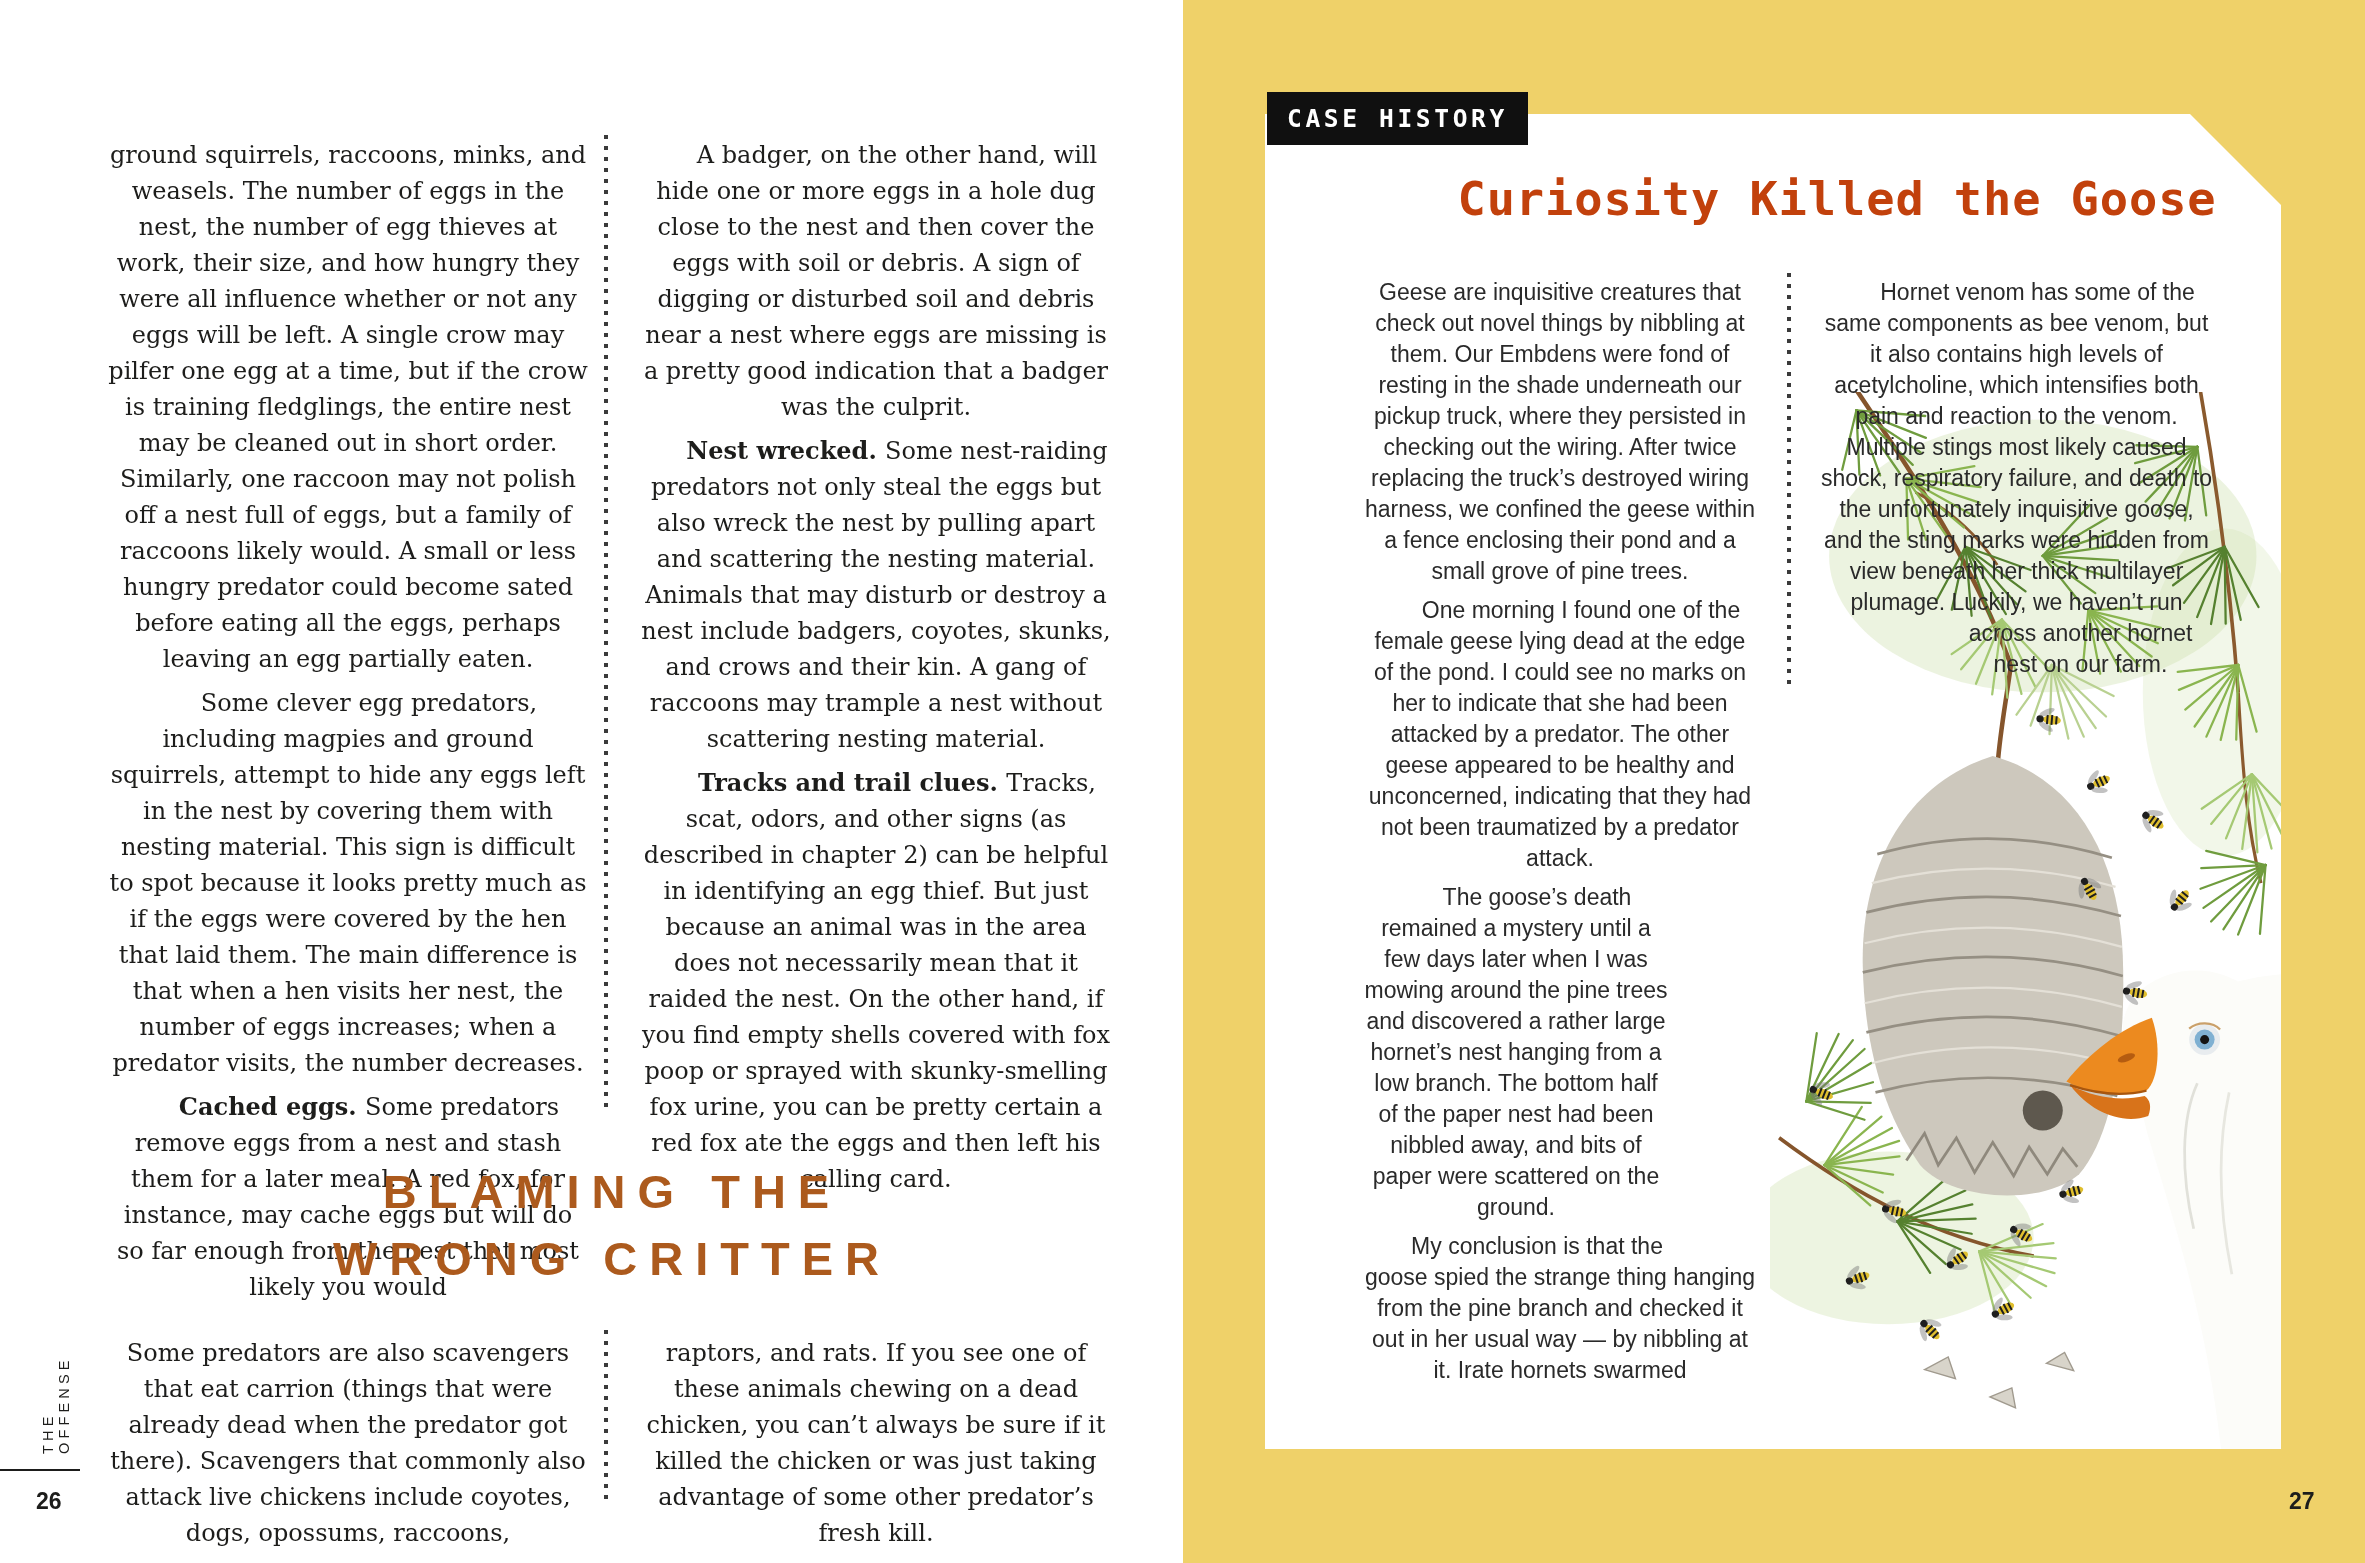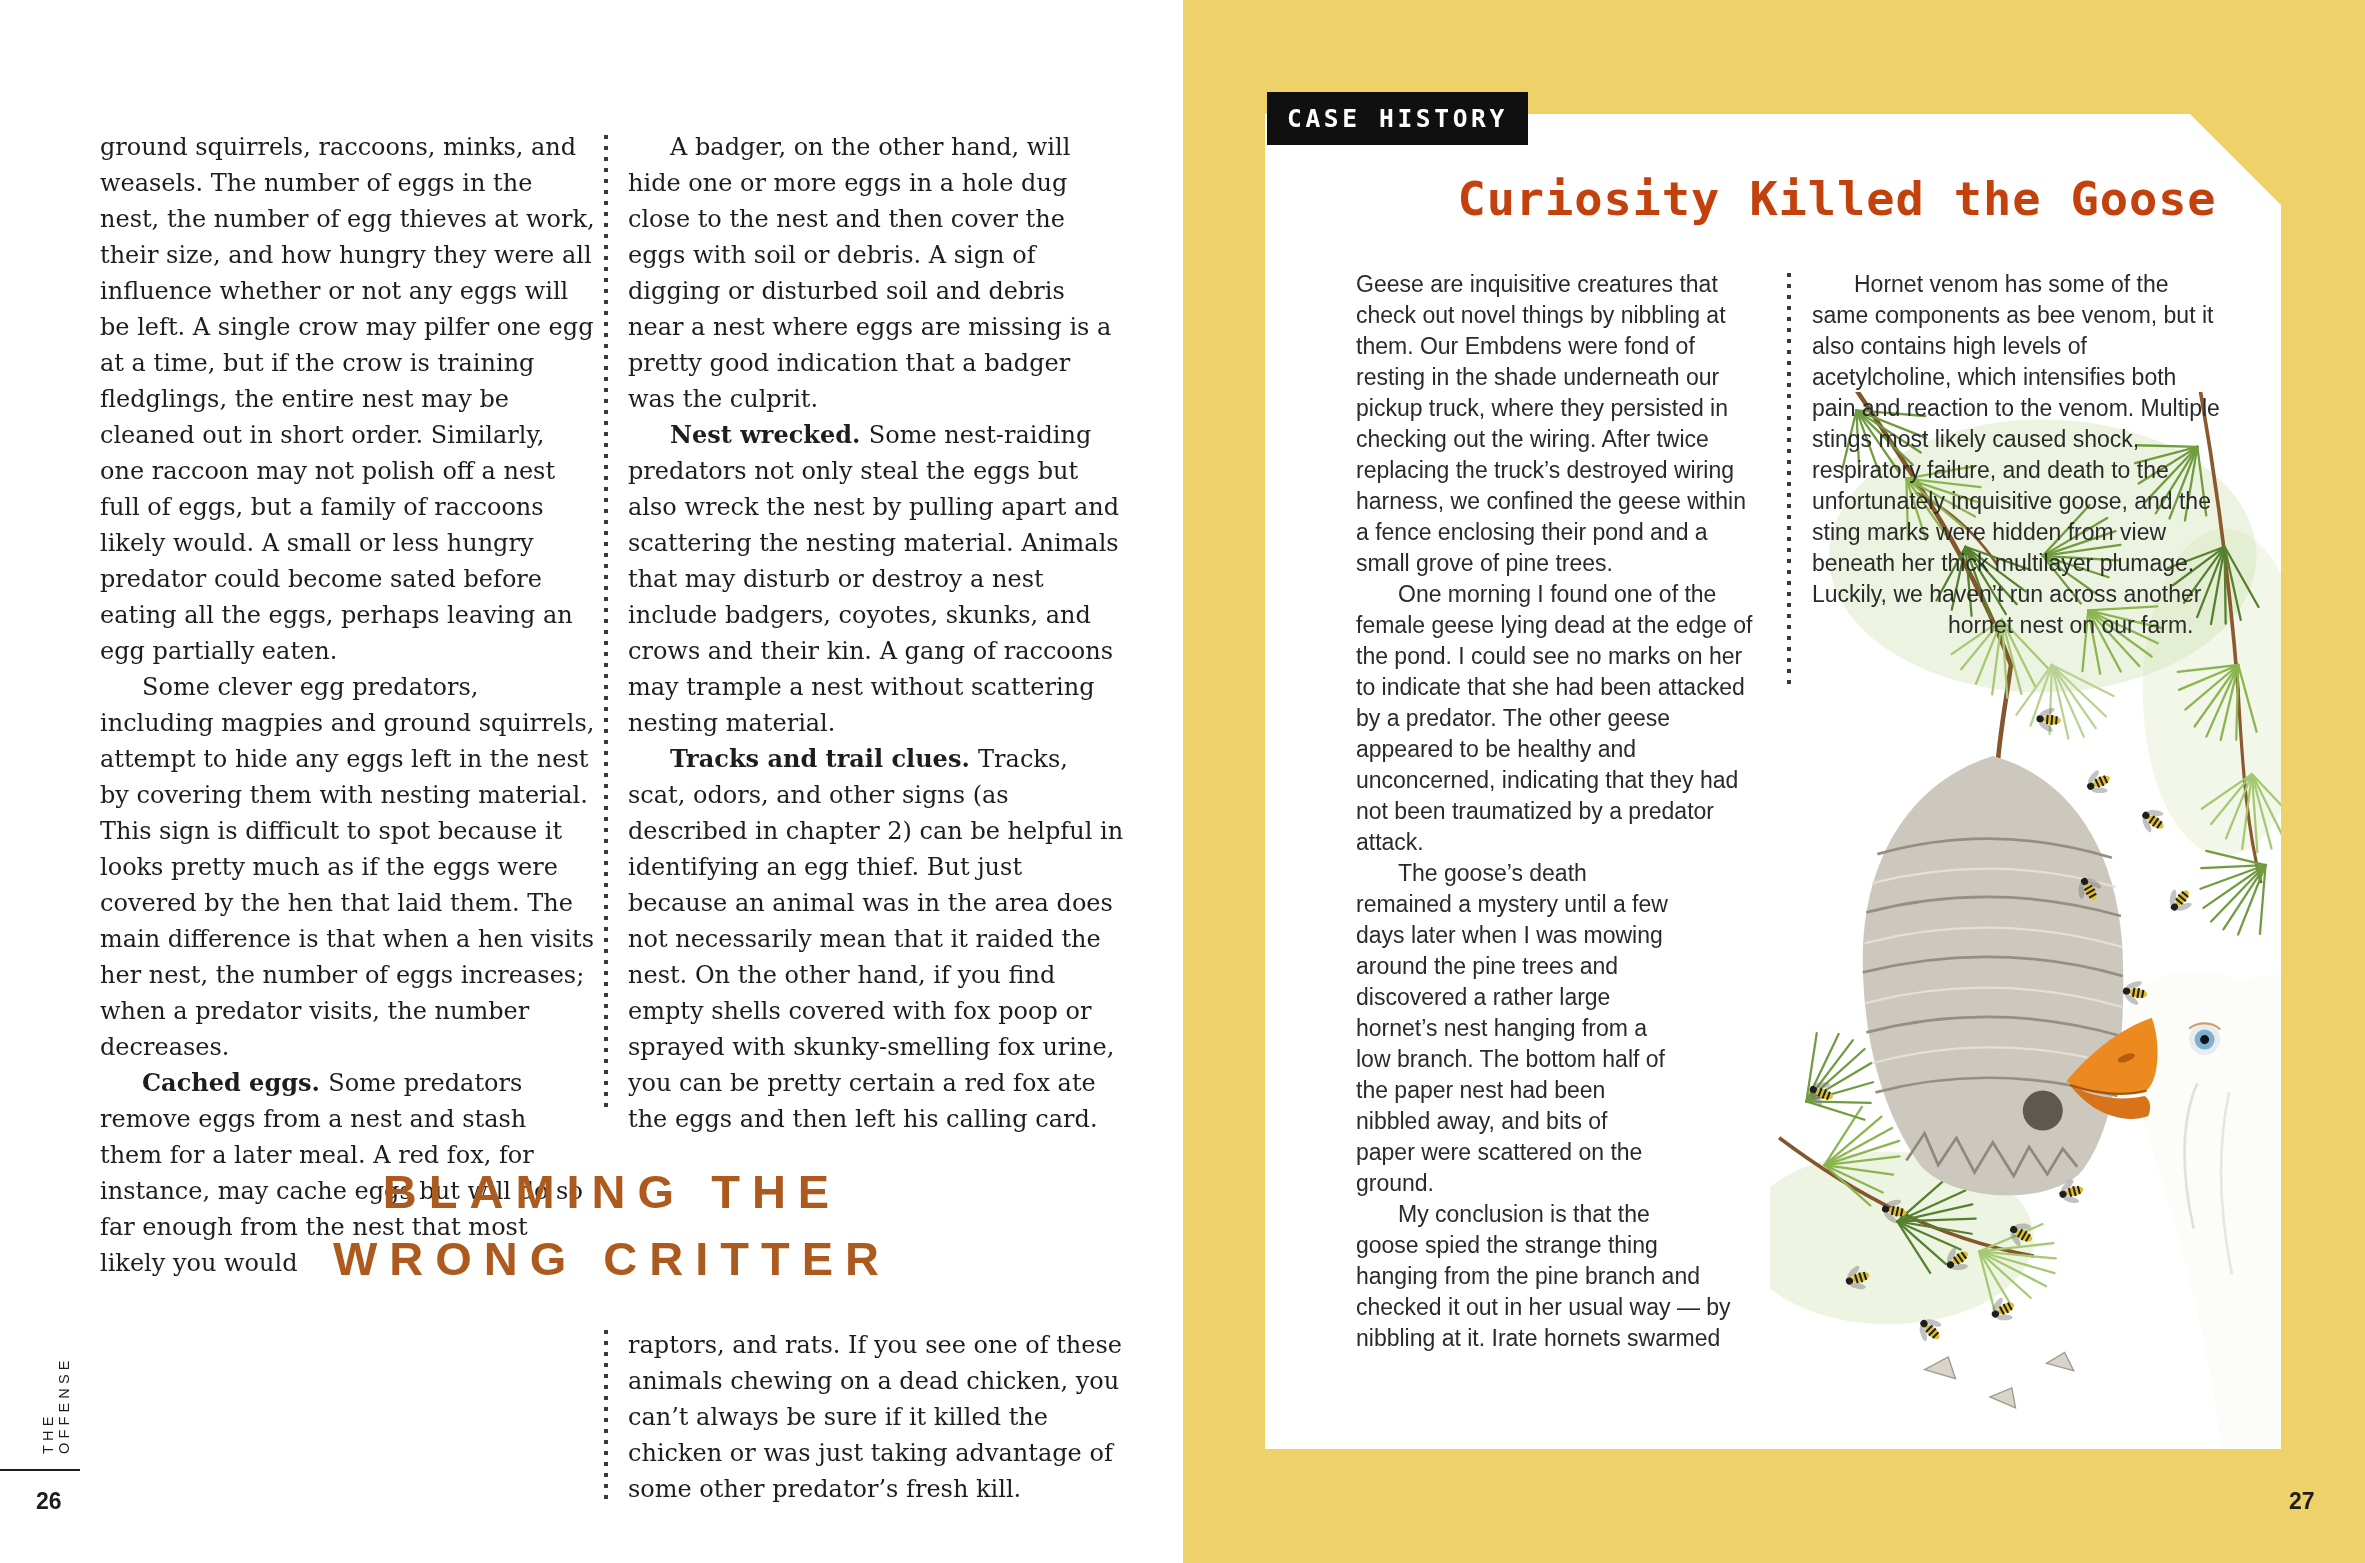--- a/index.html
+++ b/index.html
@@ -9,21 +9,21 @@
   
   .page-left{left:0;top:0;width:1183px;height:1563px;background:#ffffff;}
   .page-right{left:1183px;top:0;width:1183px;height:1563px;background:#efd169;}
   .card{position:absolute;left:82px;top:114px;width:1016px;height:1335px;background:#ffffff;
         clip-path:polygon(0 0,925px 0,100% 91px,100% 100%,0 100%);}
 
   
   .col{z-index:2;}
   .serif{font-family:"DejaVu Serif","Liberation Serif",serif;font-size:24px;line-height:36px;color:#1d1d1b;}
   .sans-body{font-family:Liberation Sans, sans-serif;font-size:23px;line-height:31px;color:#2a2a2a;}
-  .para{margin:0;}
+  .para{margin:8px;text-align:center;}
   .para.indent{text-indent:42px;}
   .para b{font-weight:bold;}
 
   .lcol1{left:100px;top:129px;width:496px;}
   .lcol2{left:628px;top:129px;width:496px;}
   .lbcol1{left:100px;top:1327px;width:496px;}
   .lbcol2{left:628px;top:1327px;width:496px;}
   .rcol1{left:1356px;top:269px;width:408px;}
   .rcol2{left:1812px;top:269px;width:409px;}
 
@@ -188,20 +188,23 @@
       <p class="para indent"><b>Nest wrecked. </b>Some nest-raiding predators not only steal the eggs but also wreck the nest by pulling apart and scattering the nesting material. Animals that may disturb or destroy a nest include badgers, coyotes, skunks, and crows and their kin. A gang of raccoons may trample a nest without scattering nesting material.</p>
       <p class="para indent"><b>Tracks and trail clues. </b>Tracks, scat, odors, and other signs (as described in chapter 2) can be helpful in identifying an egg thief. But just because an animal was in the area does not necessarily mean that it raided the nest. On the other hand, if you find empty shells covered with fox poop or sprayed with skunky-smelling fox urine, you can be pretty certain a red fox ate the eggs and then left his calling card.</p>
     </div>
   <div class="abs vdots vd1"></div>
 
   <div class="abs section-heading">
     <div>BLAMING THE</div>
     <div>WRONG CRITTER</div>
   </div>
 
+  <div class="abs col serif lbcol1">
+      <p class="para">Some predators are also scavengers that eat carrion (things that were already dead when the predator got there). Scavengers that commonly also attack live chickens include coyotes, dogs, opossums, raccoons,</p>
+    </div>
   <div class="abs col serif lbcol2">
       <p class="para">raptors, and rats. If you see one of these animals chewing on a dead chicken, you can’t always be sure if it killed the chicken or was just taking advantage of some other predator’s fresh kill.</p>
     </div>
   <div class="abs vdots vd2"></div>
 
   <div class="abs margin-label">THE OFFENSE</div>
   <div class="abs folio-rule"></div>
   <div class="abs pn pn26">26</div>
 
   <div class="abs badge">CASE HISTORY</div>

